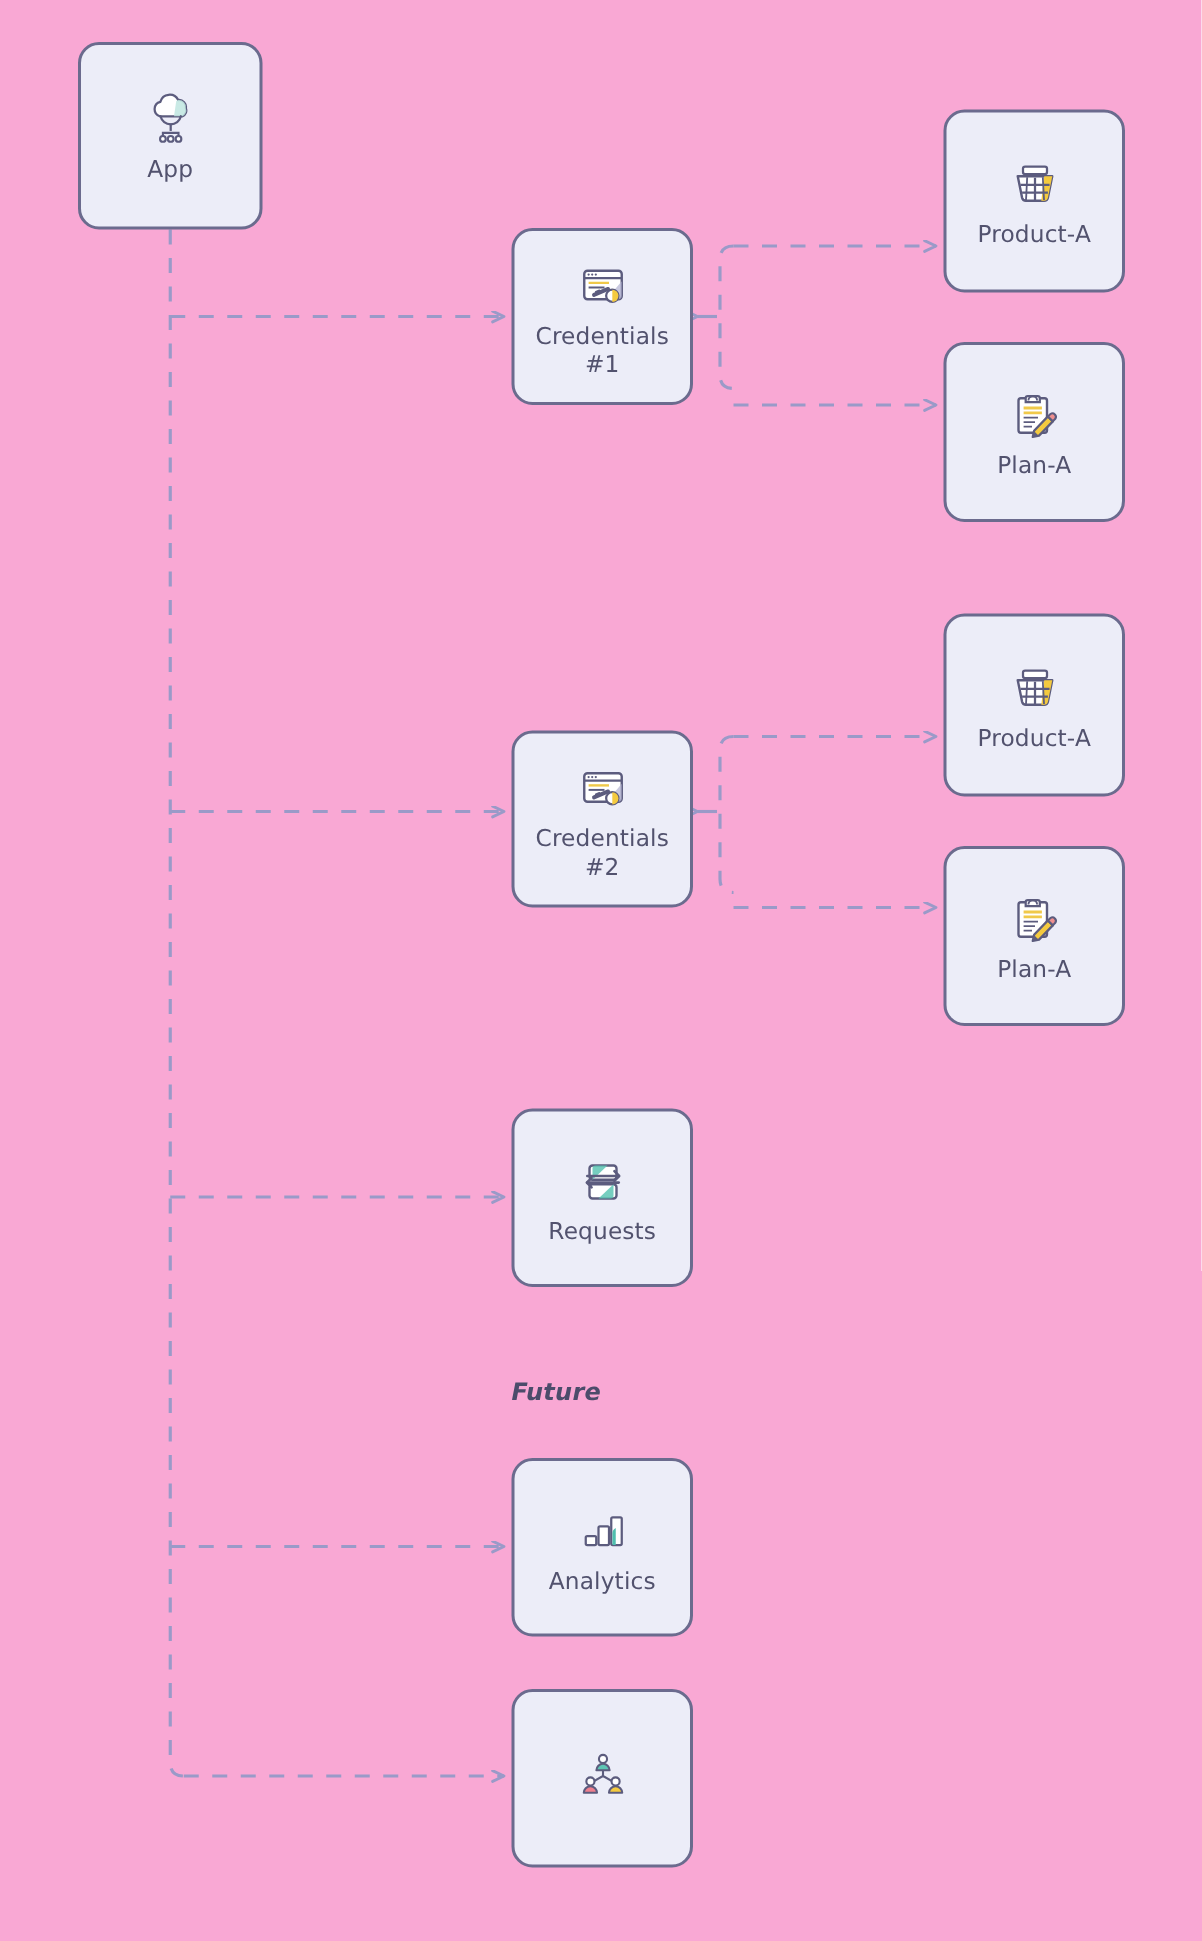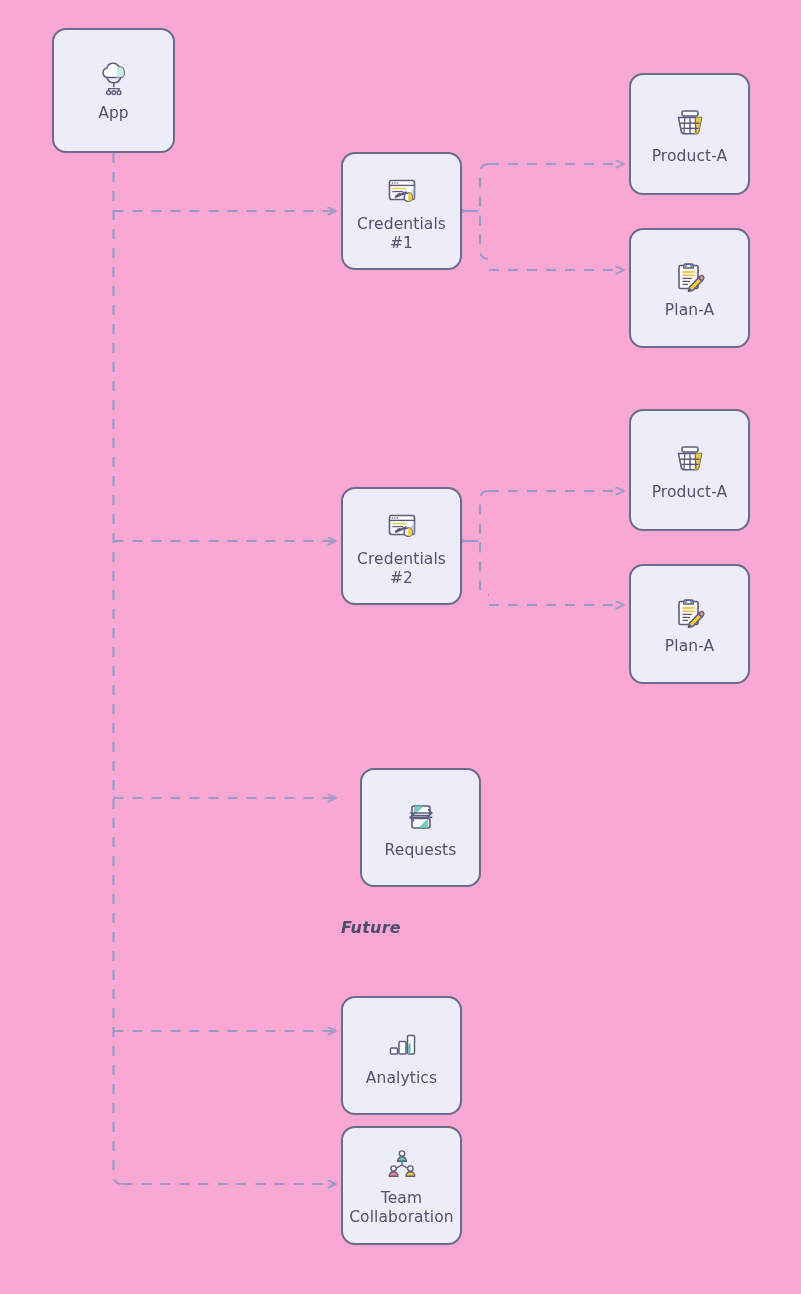--- a/index.html
+++ b/index.html
@@ -228,39 +228,39 @@
         <line x1="10.4" y1="22.4" x2="18" y2="22.4" stroke="#5c5c7e" stroke-width="1.3"></line>
         <line x1="10.4" y1="25.4" x2="16" y2="25.4" stroke="#5c5c7e" stroke-width="1.3"></line>
         <path d="M17.4,28.2 L26.6,18.6 l3.3,3.3 L20.7,31.4 l-4.2,0.9 z" fill="#f4ca3f" stroke="#5c5c7e" stroke-width="1.5" stroke-linejoin="round"></path>
         <path d="M26.6,18.6 l3.3,3.3 l1.6,-1.7 a2.3,2.3 0 0 0 -3.2,-3.2 z" fill="#ef8f8f" stroke="#5c5c7e" stroke-width="1.4"></path>
         <path d="M16.5,32.3 l1.3,-3.4 l2.1,2.1 z" fill="#5c5c7e"></path>
       </svg>
     </span>
     <span class="label">Plan-A</span>
   </div>
 
-  <div class="node" style="left:360px; top:739px; width:121px; height:119px;margin-top:29px;">
+  <div class="node" style="left:341px; top:739px; width:121px; height:119px;">
     <span class="icon-wrap">
       <svg width="36" height="36" viewBox="0 0 36 36">
         <rect x="9" y="7" width="18" height="9.5" rx="2" fill="#ffffff" stroke="#5c5c7e" stroke-width="1.6"></rect>
         <path d="M11,16.5 L11,9 a2,2 0 0 1 2,-2 L21,7 z" fill="#5ec6b4" opacity="0.85"></path>
         <rect x="9" y="19.5" width="18" height="9.5" rx="2" fill="#ffffff" stroke="#5c5c7e" stroke-width="1.6"></rect>
         <path d="M25,19.5 L25,27 a2,2 0 0 1 -2,2 L15,29 z" fill="#5ec6b4" opacity="0.85"></path>
         <path d="M7.5,14 L28.5,14" stroke="#5c5c7e" stroke-width="1.7" stroke-linecap="round"></path>
         <path d="M25.6,10.8 L28.8,14 L25.6,17.2" fill="none" stroke="#5c5c7e" stroke-width="1.7" stroke-linecap="round" stroke-linejoin="round"></path>
         <path d="M28.5,18.4 L7.5,18.4" stroke="#5c5c7e" stroke-width="1.7" stroke-linecap="round"></path>
         <path d="M10.4,15.2 L7.2,18.4 L10.4,21.6" fill="none" stroke="#5c5c7e" stroke-width="1.7" stroke-linecap="round" stroke-linejoin="round"></path>
       </svg>
     </span>
     <span class="label">Requests</span>
   </div>
 
   <div class="group-label" style="left:341px; top:918px;">Future</div>
 
-  <div class="node" style="left:341px; top:972px; width:121px; height:119px;margin-top:24px;">
+  <div class="node" style="left:341px; top:972px; width:121px; height:119px;">
     <span class="icon-wrap">
       <svg width="36" height="36" viewBox="0 0 36 36">
         <rect x="6.5" y="21" width="7" height="6" rx="1" fill="#ffffff" stroke="#5c5c7e" stroke-width="1.5"></rect>
         <rect x="15" y="14.5" width="7" height="12.5" rx="1" fill="#ffffff" stroke="#5c5c7e" stroke-width="1.5"></rect>
         <rect x="23.5" y="8.5" width="7" height="18.5" rx="1" fill="#ffffff" stroke="#5c5c7e" stroke-width="1.5"></rect>
         <path d="M24.3,27 L24.3,19 a4,4 0 0 1 2.2,-3.4 L26.5,27 z" fill="#4fbfae"></path>
       </svg>
     </span>
     <span class="label">Analytics</span>
   </div>
@@ -270,17 +270,15 @@
       <svg width="36" height="36" viewBox="0 0 36 36">
         <circle cx="18" cy="6.6" r="2.7" fill="#ffffff" stroke="#5c5c7e" stroke-width="1.4"></circle>
         <path d="M13.6,14.2 a4.4,4.4 0 0 1 8.8,0 z" fill="#5ec6b4" stroke="#5c5c7e" stroke-width="1.4" stroke-linejoin="round"></path>
         <path d="M18,14.8 L18,18 M18,18 L10.6,22.2 M18,18 L25.4,22.2" fill="none" stroke="#5c5c7e" stroke-width="1.4" stroke-linecap="round"></path>
         <circle cx="9.6" cy="21.6" r="2.7" fill="#ffffff" stroke="#5c5c7e" stroke-width="1.4"></circle>
         <path d="M5.2,29.2 a4.4,4.4 0 0 1 8.8,0 z" fill="#ef7f8e" stroke="#5c5c7e" stroke-width="1.4" stroke-linejoin="round"></path>
         <circle cx="26.4" cy="21.6" r="2.7" fill="#ffffff" stroke="#5c5c7e" stroke-width="1.4"></circle>
         <path d="M22,29.2 a4.4,4.4 0 0 1 8.8,0 z" fill="#f4ca3f" stroke="#5c5c7e" stroke-width="1.4" stroke-linejoin="round"></path>
       </svg>
     </span>
-    <span class="label">Team
-Collaboration</span>
   </div>
 
 </div>
 
 </body></html>

